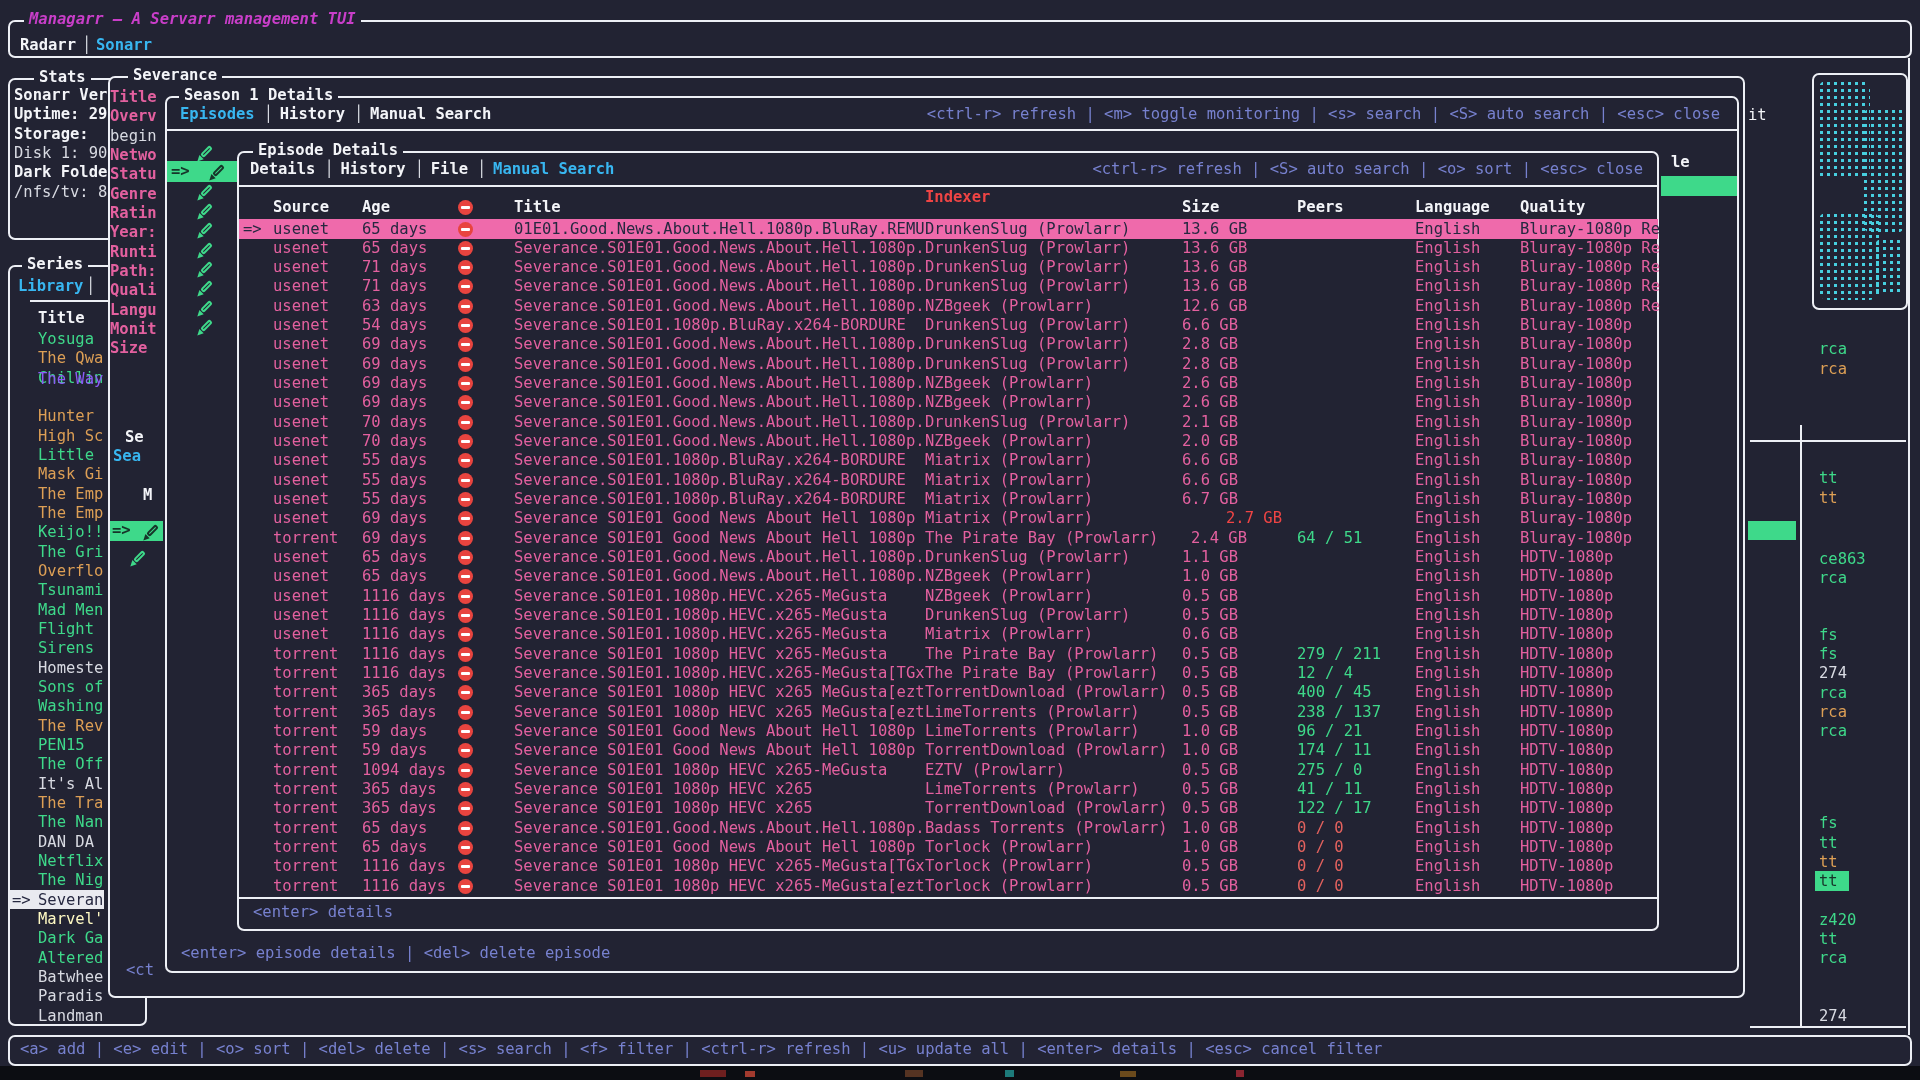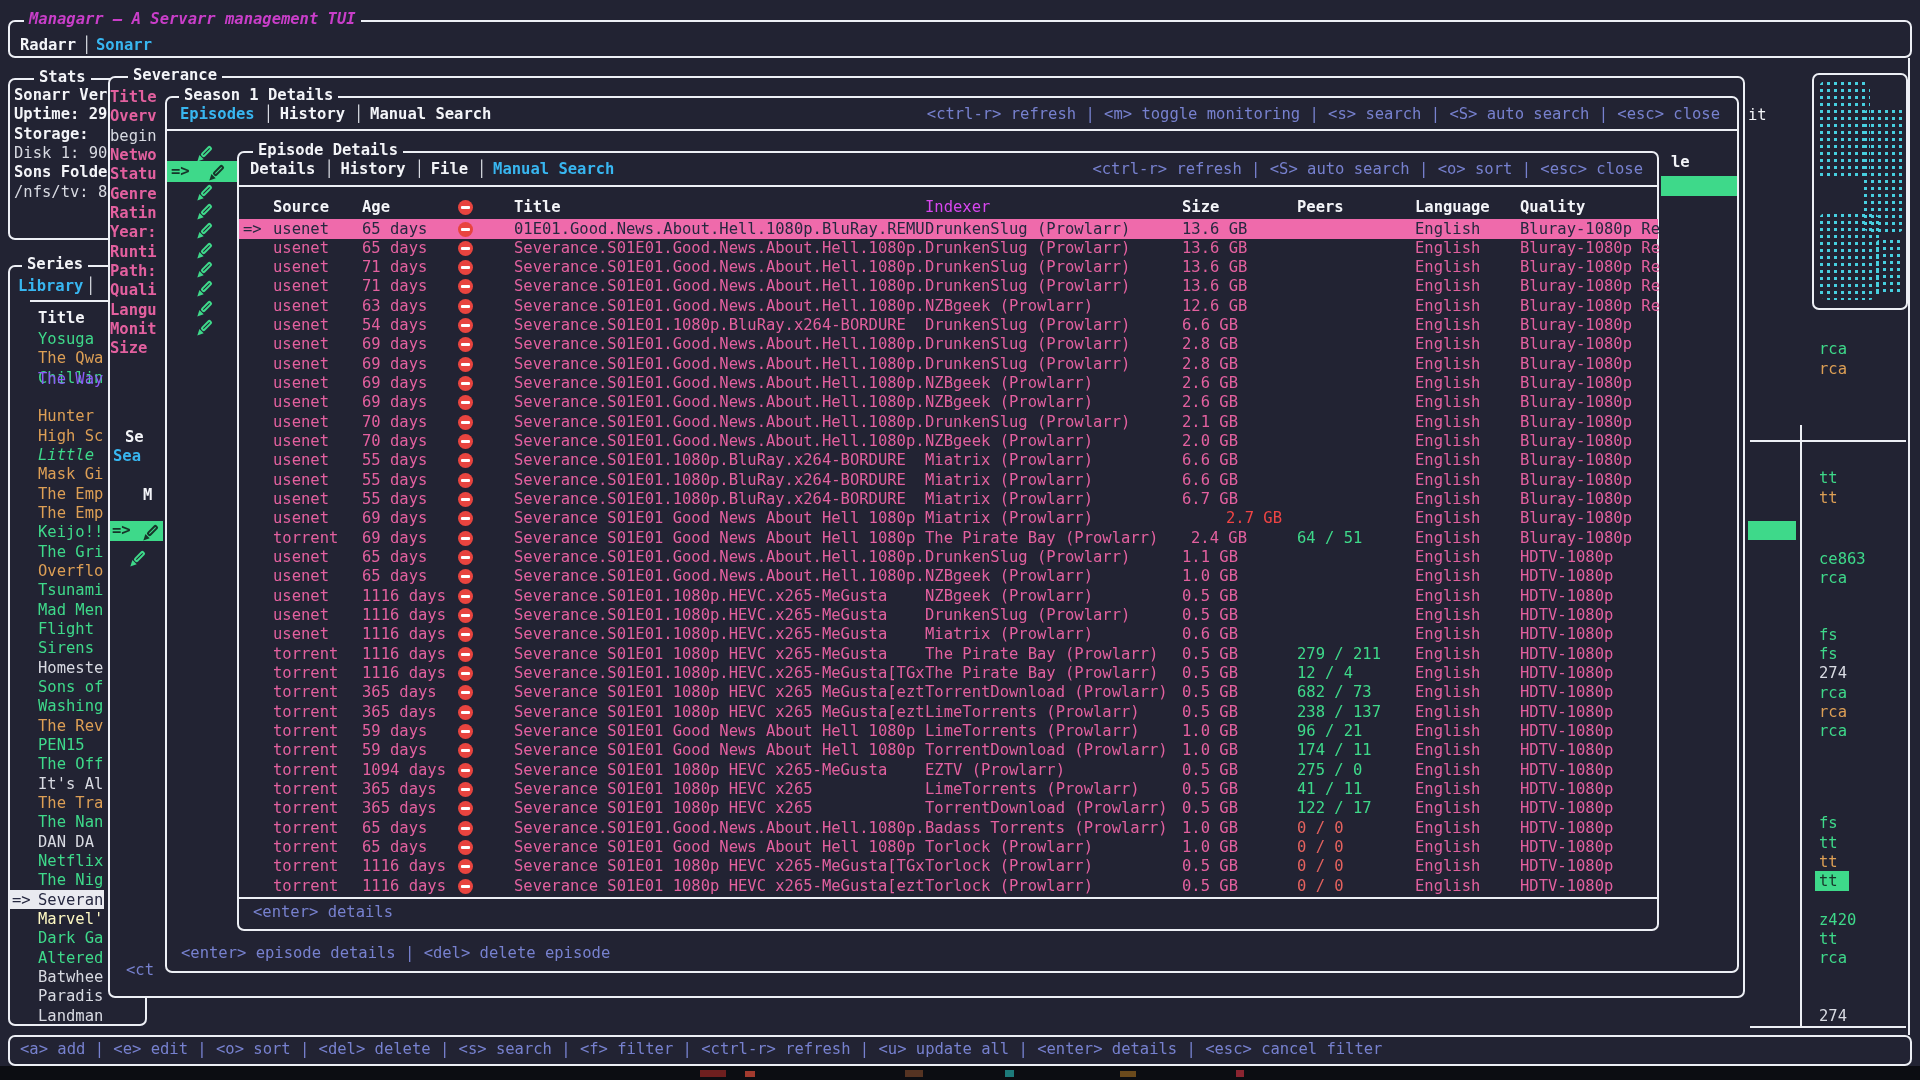--- a/index.html
+++ b/index.html
@@ -108,29 +108,29 @@
   <div class="box" id="logo-box"></div>
 
   <div class="box" id="bottom-box"></div>
   <span class="t key" id="bottom-hints">&lt;a&gt; add | &lt;e&gt; edit | &lt;o&gt; sort | &lt;del&gt; delete | &lt;s&gt; search | &lt;f&gt; filter | &lt;ctrl-r&gt; refresh | &lt;u&gt; update all | &lt;enter&gt; details | &lt;esc&gt; cancel filter</span>
 
   <div id="bottom-strip"></div>
 <div class="t" style="left: 14px; top: 86px; color: rgb(243, 244, 248); font-weight: bold;">Sonarr Ver</div>
     <div class="t" style="left: 14px; top: 105.33px; color: rgb(243, 244, 248); font-weight: bold;">Uptime: 29</div>
     <div class="t" style="left: 14px; top: 124.66px; color: rgb(243, 244, 248); font-weight: bold;">Storage:</div>
     <div class="t" style="left: 14px; top: 143.99px; color: rgb(216, 218, 226);">Disk 1: 90</div>
-    <div class="t" style="left: 14px; top: 163.32px; color: rgb(243, 244, 248); font-weight: bold;">Sons Folde</div>
+    <div class="t" style="left: 14px; top: 163.32px; color: rgb(243, 244, 248); font-weight: bold;">Dark Folde</div>
     <div class="t" style="left: 14px; top: 182.65px; color: rgb(216, 218, 226);">/nfs/tv: 8</div>
     <div class="t" style="left: 38px; top: 330px; color: rgb(62, 217, 138);">Yosuga</div>
     <div class="t" style="left: 38px; top: 349.33px; color: rgb(221, 159, 85);">The Qwa</div>
     <div class="t" style="left: 38px; top: 368.66px; color: rgb(62, 217, 138);">Chillin</div>
     <div class="t" style="left: 38px; top: 370px; color: #8b5cf6;">The Way</div>
     <div class="t" style="left: 38px; top: 407.32px; color: rgb(221, 159, 85);">Hunter</div>
     <div class="t" style="left: 38px; top: 426.65px; color: rgb(221, 159, 85);">High Sc</div>
-    <div class="t" style="left: 38px; top: 445.98px; color: rgb(62, 217, 138); font-style: italic;">Little</div>
+    <div class="t" style="left: 38px; top: 445.98px; color: rgb(62, 217, 138);">Little</div>
     <div class="t" style="left: 38px; top: 465.31px; color: rgb(221, 159, 85);">Mask Gi</div>
     <div class="t" style="left: 38px; top: 484.64px; color: rgb(221, 159, 85);">The Emp</div>
     <div class="t" style="left: 38px; top: 503.97px; color: rgb(221, 159, 85);">The Emp</div>
     <div class="t" style="left: 38px; top: 523.3px; color: rgb(62, 217, 138);">Keijo!!</div>
     <div class="t" style="left: 38px; top: 542.63px; color: rgb(62, 217, 138);">The Gri</div>
     <div class="t" style="left: 38px; top: 561.96px; color: rgb(221, 159, 85);">Overflo</div>
     <div class="t" style="left: 38px; top: 581.29px; color: rgb(62, 217, 138);">Tsunami</div>
     <div class="t" style="left: 38px; top: 600.62px; color: rgb(62, 217, 138);">Mad Men</div>
     <div class="t" style="left: 38px; top: 619.95px; color: rgb(62, 217, 138);">Flight</div>
     <div class="t" style="left: 38px; top: 639.28px; color: rgb(62, 217, 138);">Sirens</div>
@@ -198,21 +198,21 @@
     <div class="pencil" style="left: 200px; top: 226.32px;"></div>
     <div class="pencil" style="left: 200px; top: 245.65px;"></div>
     <div class="pencil" style="left: 200px; top: 264.98px;"></div>
     <div class="pencil" style="left: 200px; top: 284.31px;"></div>
     <div class="pencil" style="left: 200px; top: 303.64px;"></div>
     <div class="pencil" style="left: 200px; top: 322.97px;"></div>
     <div class="t" style="left: 1661px; top: 176px; width: 76px; height: 20px; background: rgb(62, 217, 138);"></div>
     <div class="t" style="left: 273px; top: 198px; color: rgb(243, 244, 248); font-weight: bold;">Source</div>
     <div class="t" style="left: 362px; top: 198px; color: rgb(243, 244, 248); font-weight: bold;">Age</div>
     <div class="t" style="left: 514px; top: 198px; color: rgb(243, 244, 248); font-weight: bold;">Title</div>
-    <div class="t" style="left: 925px; top: 198px; color: #d946ef; font-weight: normal;">Indexer</div>
+    <div class="t" style="left: 925px; top: 188px; color: #ef4444; font-weight: bold;">Indexer</div>
     <div class="t" style="left: 1182px; top: 198px; color: rgb(243, 244, 248); font-weight: bold;">Size</div>
     <div class="t" style="left: 1297px; top: 198px; color: rgb(243, 244, 248); font-weight: bold;">Peers</div>
     <div class="t" style="left: 1415px; top: 198px; color: rgb(243, 244, 248); font-weight: bold;">Language</div>
     <div class="t" style="left: 1520px; top: 198px; color: rgb(243, 244, 248); font-weight: bold;">Quality</div>
     <div class="noentry" style="left: 458px; top: 200px;"></div>
     <div class="t" style="left: 239px; top: 218.5px; width: 1419px; height: 20.33px; background: rgb(239, 106, 171);"></div>
     <div class="t" style="left: 243px; top: 219.5px; color: rgb(38, 40, 64);">=&gt;</div>
     <div class="t" style="left: 273px; top: 219.5px; color: rgb(38, 40, 64);">usenet</div>
     <div class="t" style="left: 362px; top: 219.5px; color: rgb(38, 40, 64);">65 days</div>
     <div class="noentry" style="left: 458px; top: 221.5px;"></div>
@@ -431,21 +431,21 @@
     <div class="t" style="left: 1297px; top: 664.09px; color: rgb(62, 217, 138);">12 / 4</div>
     <div class="t" style="left: 1415px; top: 664.09px; color: rgb(227, 96, 159);">English</div>
     <div class="t" style="left: 1520px; top: 664.09px; color: rgb(227, 96, 159);">HDTV-1080p</div>
     <div class="t" style="left: 239px; top: 682.42px; width: 1419px; height: 20.33px; background: transparent;"></div>
     <div class="t" style="left: 273px; top: 683.42px; color: rgb(227, 96, 159);">torrent</div>
     <div class="t" style="left: 362px; top: 683.42px; color: rgb(227, 96, 159);">365 days</div>
     <div class="noentry" style="left: 458px; top: 685.42px;"></div>
     <div class="t" style="left: 514px; top: 683.42px; color: rgb(227, 96, 159);">Severance S01E01 1080p HEVC x265 MeGusta[ezt</div>
     <div class="t" style="left: 925px; top: 683.42px; color: rgb(227, 96, 159);">TorrentDownload (Prowlarr)</div>
     <div class="t" style="left: 1182px; top: 683.42px; color: rgb(227, 96, 159);">0.5 GB</div>
-    <div class="t" style="left: 1297px; top: 683.42px; color: rgb(62, 217, 138);">682 / 73</div>
+    <div class="t" style="left: 1297px; top: 683.42px; color: rgb(62, 217, 138);">400 / 45</div>
     <div class="t" style="left: 1415px; top: 683.42px; color: rgb(227, 96, 159);">English</div>
     <div class="t" style="left: 1520px; top: 683.42px; color: rgb(227, 96, 159);">HDTV-1080p</div>
     <div class="t" style="left: 239px; top: 701.75px; width: 1419px; height: 20.33px; background: transparent;"></div>
     <div class="t" style="left: 273px; top: 702.75px; color: rgb(227, 96, 159);">torrent</div>
     <div class="t" style="left: 362px; top: 702.75px; color: rgb(227, 96, 159);">365 days</div>
     <div class="noentry" style="left: 458px; top: 704.75px;"></div>
     <div class="t" style="left: 514px; top: 702.75px; color: rgb(227, 96, 159);">Severance S01E01 1080p HEVC x265 MeGusta[ezt</div>
     <div class="t" style="left: 925px; top: 702.75px; color: rgb(227, 96, 159);">LimeTorrents (Prowlarr)</div>
     <div class="t" style="left: 1182px; top: 702.75px; color: rgb(227, 96, 159);">0.5 GB</div>
     <div class="t" style="left: 1297px; top: 702.75px; color: rgb(62, 217, 138);">238 / 137</div>

